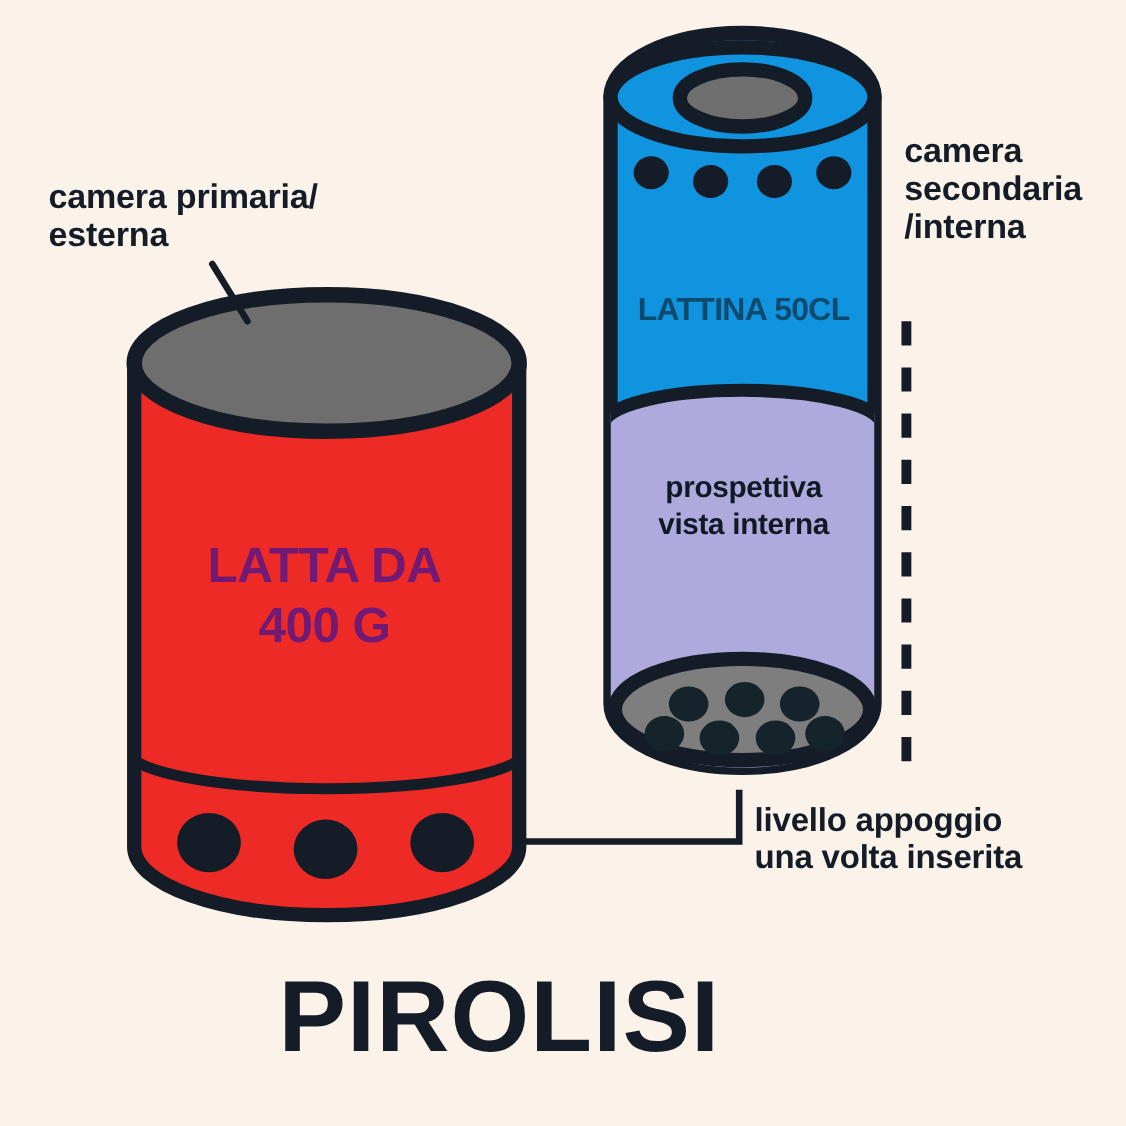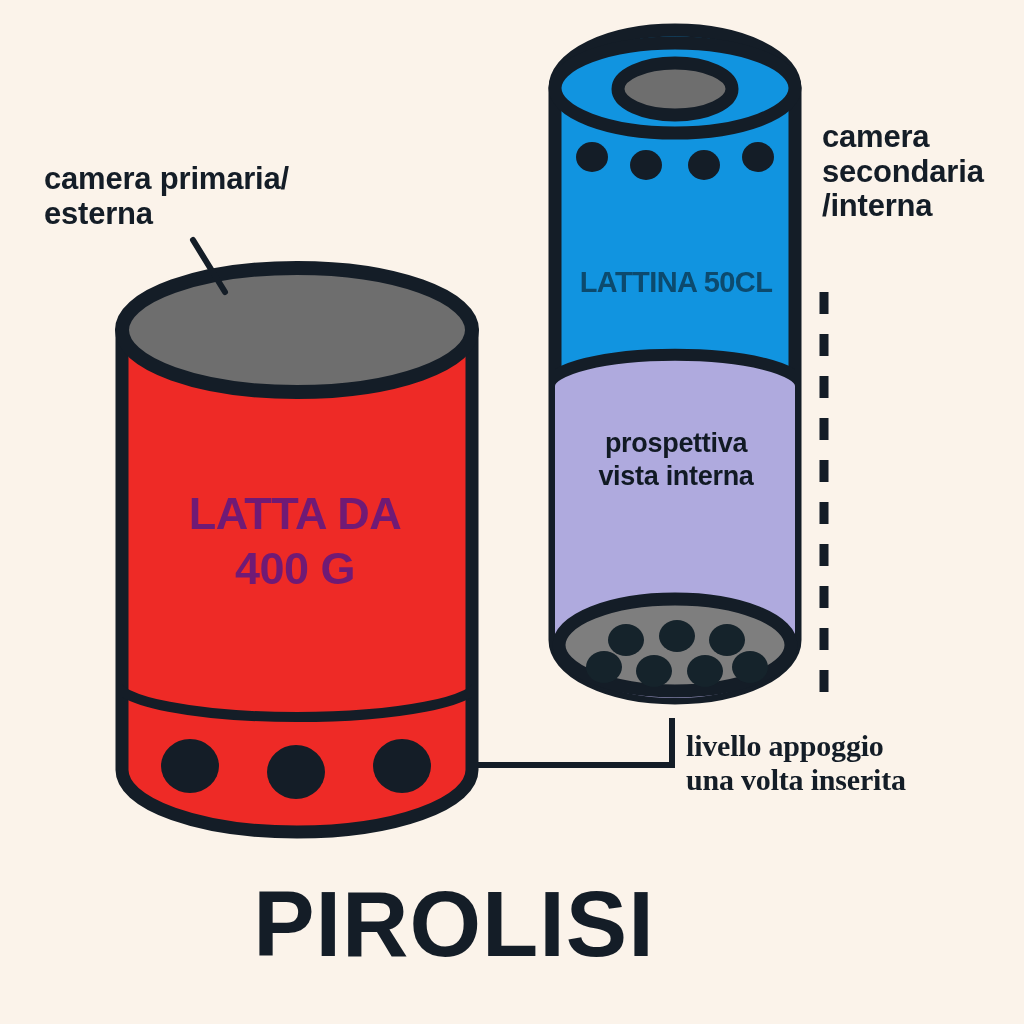--- a/index.html
+++ b/index.html
@@ -40,21 +40,20 @@
   }
   #label-secondary {
     left: 822px;
     top: 120px;
     font-size: 31px;
   }
   #label-support {
     left: 686px;
     top: 729px;
     font-size: 30px;
-    font-family: Liberation Serif, serif;
   }
   #label-can-red {
     position: absolute;
     left: 120px;
     top: 487px;
     width: 350px;
     text-align: center;
     color: #701a75;
     font-weight: bold;
     font-size: 45px;

